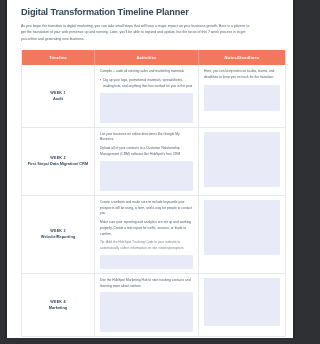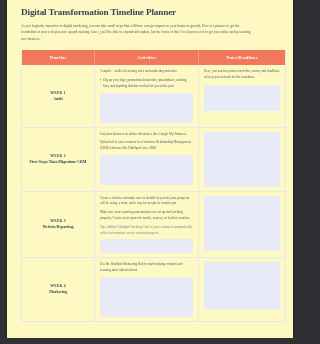--- a/index.html
+++ b/index.html
@@ -6,26 +6,25 @@
   html, body { width: 300px; height: 344px; overflow: hidden; }
   body {
     background: #2e3033;
     font-family: "Liberation Sans", sans-serif;
     display: flex;
     justify-content: center;
   }
   .page {
     width: 290px;
     height: 338px;
-    background: #fef9c3;
+    background: #ffffff;
     border-left: 2px solid #26282b;
     border-right: 2px solid #26282b;
     padding: 7px 10px 0 14px;
     overflow: hidden;
-    font-family: Liberation Serif, serif;
   }
   .title {
     font-size: 9.2px;
     font-weight: bold;
     color: #33475b;
     letter-spacing: -0.15px;
     margin-bottom: 6px;
   }
   .intro {
     font-size: 3.5px;

